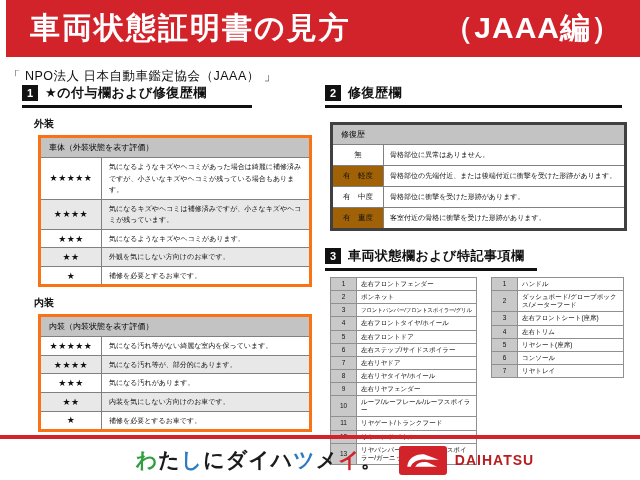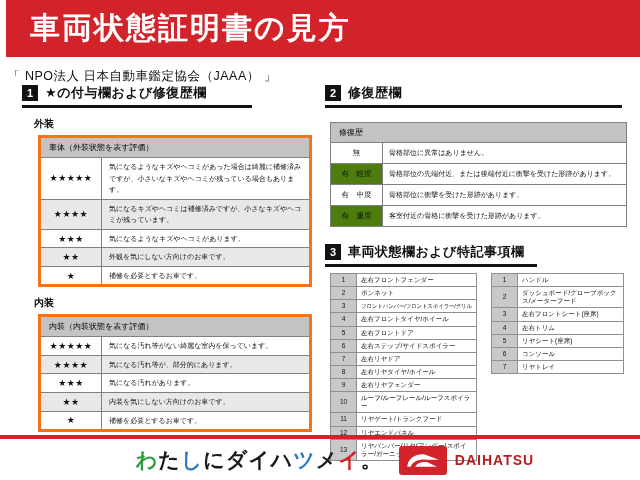--- a/index.html
+++ b/index.html
@@ -32,27 +32,27 @@
   .star-table { margin-left:16px; width:274px; border:3px solid #f97316; }
   .star-table th { background:#c3c3c3; font-size:8px; font-weight:normal; text-align:left;
                    padding:4px 8px; border:1px solid #808080; }
   .star-table td { border:1px solid #808080; background:#fff; }
   .star-table td.stars { width:62px; text-align:center; font-size:9px; letter-spacing:0.5px;
                    padding:3px 2px; color:#111; }
   .star-table td.desc  { font-size:7px; line-height:1.65; padding:3px 7px; color:#111; }
   .star-table tr.alt td { background:#e8e8e8; }
 
   
-  .repair-table { margin:14px 0 0 5px; width:297px; border:1px solid #404040; }
+  .repair-table { margin:14px 0 0 5px; width:297px; border:3px solid #404040; }
   .repair-table th { background:#c3c3c3; font-size:8px; font-weight:normal; text-align:left;
                    padding:4px 8px; border:1px solid #808080; }
   .repair-table td { border:1px solid #808080; background:#fff; }
   .repair-table td.grade { width:52px; text-align:center; font-size:7.5px; padding:5px 2px; color:#111; }
   .repair-table td.desc  { font-size:7px; padding:5px 6px; line-height:1.4; color:#111; }
-  .repair-table tr.alt td.grade { background:#4d7c0f; }
+  .repair-table tr.alt td.grade { background:#a16207; }
 
   
   .parts-wrap { display:flex; gap:14px; margin:6px 0 0 5px; }
   .parts { border:1px solid #555; align-self:flex-start; }
   .parts td { border:1px solid #909090; font-size:6.5px; color:#111; line-height:1.25; }
   .parts td.no { width:26px; background:#c9c9c9; text-align:center; padding:2px 1px; }
   .parts td.nm { background:#fff; padding:2px 4px; }
   .parts-l td.nm { width:111px; }
   .parts-r td.nm { width:106px; }
   .parts td.tiny { font-size:5.5px; letter-spacing:-0.2px; white-space:nowrap; }
@@ -67,20 +67,21 @@
             display:flex; align-items:center; justify-content:center; }
   .d-brand { color:#b91c1c; font-size:14px; font-weight:bold; letter-spacing:1px; }
 </style>
 </head>
 <body>
 
 <div class="page">
 
   <div class="red-bar">
     <span class="ttl">車両状態証明書の見方</span>
+    <span class="ed">（JAAA編）</span>
   </div>
 
   <div class="subtitle">「 NPO法人 日本自動車鑑定協会（JAAA） 」</div>
 
   <div class="col-left">
     <div class="sec-head w1">
       <span class="badge">1</span>
       <span class="sec-title">★の付与欄および修復歴欄</span>
     </div>
 

